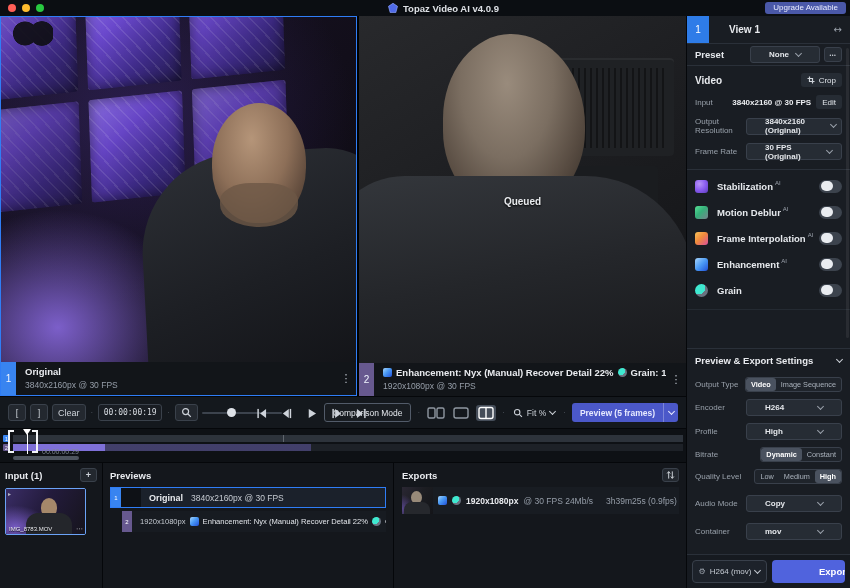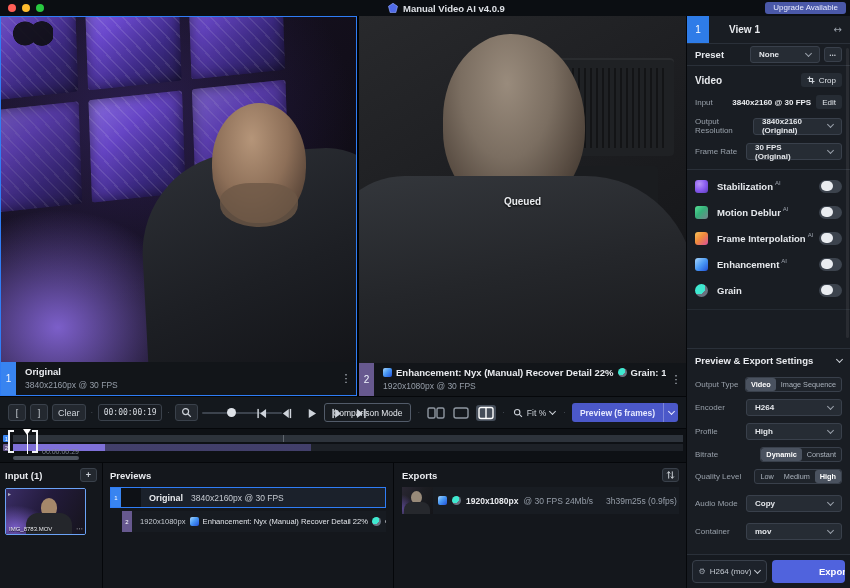--- a/index.html
+++ b/index.html
@@ -181,21 +181,21 @@
     position:relative; }
   .sb-scrollbar { position:absolute; right:1px; top:32px; width:3px; height:290px; background:rgba(255,255,255,.07); border-radius:2px; }
   .sb-view { height:28px; display:flex; align-items:center; border-bottom:1px solid #2a3039; flex:none; }
   .view-badge { width:22px; height:100%; background:#2e7ce8; color:#fff; font-size:10px;
     display:flex; align-items:center; justify-content:center; }
   .view-title { margin-left:20px; font-size:10px; font-weight:bold; }
   .resize-ico { margin-left:auto; margin-right:8px; color:#9aa1ab; font-size:10px; font-family:"DejaVu Sans", sans-serif; }
   .sb-preset { height:22px; display:flex; align-items:center; padding:0 8px; border-bottom:1px solid #2a3039; flex:none; }
   .sb-label-b { font-size:9.5px; font-weight:bold; color:#e4e7eb; }
   .dd { height:17px; background:#262c34; border:1px solid #39404b; border-radius:3px; display:flex;
-    align-items:center; padding:0 8px; font-size:8px; font-weight:bold; color:#e4e7eb; }
+    align-items:center; padding:0 18px; font-size:8px; font-weight:bold; color:#e4e7eb; }
   .dd .chev { margin-left:auto; color:#9aa1ab; }
   .dd-preset { width:70px; margin-left:auto; }
   .more-btn { width:18px; height:15px; background:#262c34; border:1px solid #39404b; border-radius:3px;
     margin-left:4px; color:#cdd2d9; font-size:5px; letter-spacing:.5px; display:flex; align-items:center; justify-content:center; }
   .sb-video { padding:7px 8px 9px; border-bottom:1px solid #2a3039; flex:none; }
   .sv-head { display:flex; align-items:center; }
   .crop-btn { margin-left:auto; height:14px; padding:0 6px; background:#262c34; border-radius:3px;
     font-size:8px; color:#dfe3e8; display:flex; align-items:center; gap:4px; }
   .crop-btn svg { stroke:#cfd4da; fill:none; stroke-width:1.2; }
   .sv-row { margin-top:8px; display:flex; align-items:center; }
@@ -242,21 +242,21 @@
 <div class="titlebar">
   <div class="lights">
     <div class="light l-red"></div>
     <div class="light l-yel"></div>
     <div class="light l-grn"></div>
   </div>
   <div class="tb-title">
     <svg width="10" height="10" viewBox="0 0 10 10">
       <polygon points="5,0.3 9.5,3.3 7.8,9.6 2.2,9.6 0.5,3.3" fill="#4f6ae8" stroke="#8fa6ff" stroke-width="0.7"></polygon>
     </svg>
-    <span>Manual Video AI  v4.0.9</span>
+    <span>Topaz Video AI  v4.0.9</span>
   </div>
   <div class="upgrade-btn">Upgrade Available</div>
 </div>
 
 <div class="main">
 <div class="left-col">
 
   <div class="viewer">
     <div class="panel panel1">
       <div class="video">

